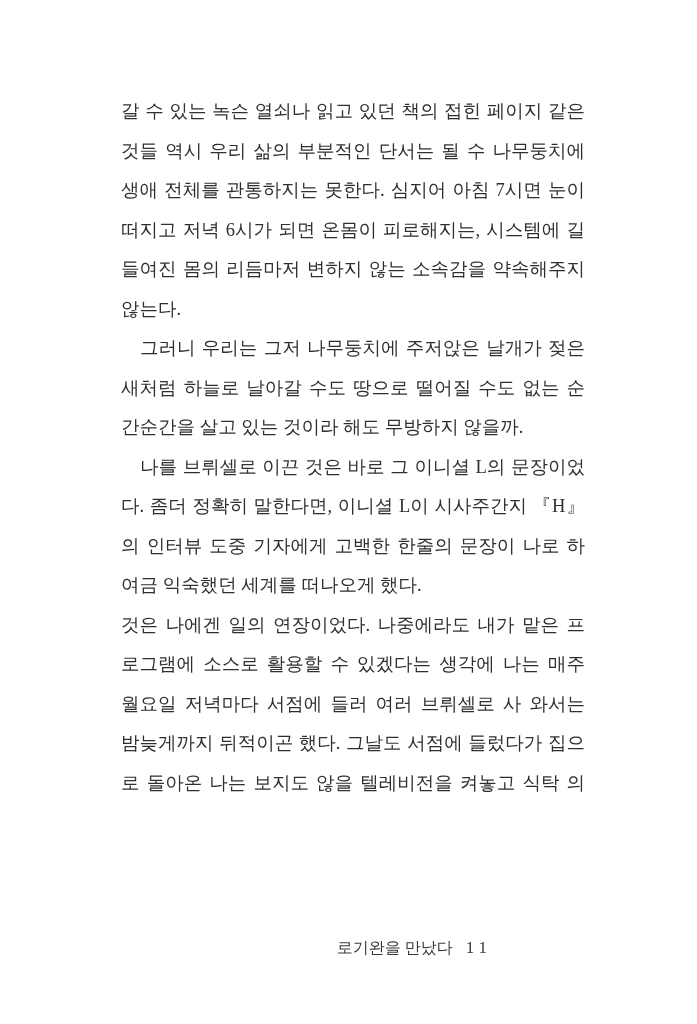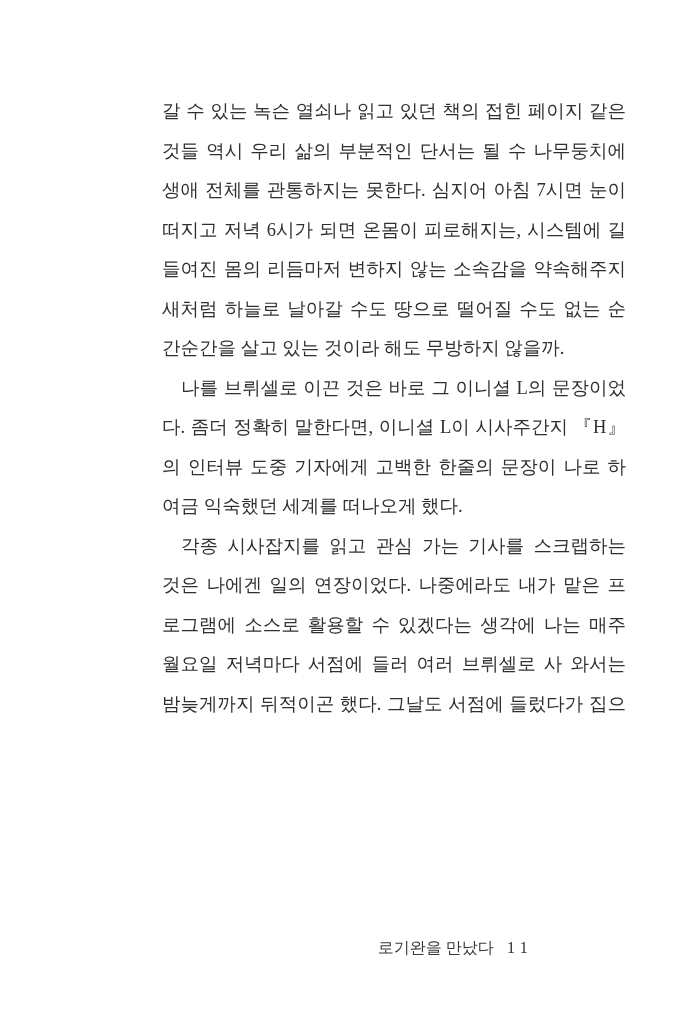--- a/index.html
+++ b/index.html
@@ -8,21 +8,20 @@
     background: #ffffff;
   }
   .page {
     position: relative;
     width: 604px;
     height: 1024px;
     background: #ffffff;
     overflow: hidden;
     font-family: "Liberation Serif", "DejaVu Serif", serif;
     color: #2f2f2f;
-    margin-left: 41px;
   }
   .text-block {
     position: absolute;
     left: 121px;
     top: 92px;
     width: 464px;
     font-size: 18.5px;
   }
   .line {
     height: 39.5px;
@@ -59,30 +58,32 @@
 <body>
 
 <div class="page">
 
   <main class="text-block">
       <div class="line j">갈 수 있는 녹슨 열쇠나 읽고 있던 책의 접힌 페이지 같은</div>
       <div class="line j">것들 역시 우리 삶의 부분적인 단서는 될 수 나무둥치에</div>
       <div class="line j">생애 전체를 관통하지는 못한다. 심지어 아침 7시면 눈이</div>
       <div class="line j">떠지고 저녁 6시가 되면 온몸이 피로해지는, 시스템에 길</div>
       <div class="line j">들여진 몸의 리듬마저 변하지 않는 소속감을 약속해주지</div>
+      <div class="line">않는다.</div>
+      <div class="line j in">그러니 우리는 그저 나무둥치에 주저앉은 날개가 젖은</div>
       <div class="line j">새처럼 하늘로 날아갈 수도 땅으로 떨어질 수도 없는 순</div>
       <div class="line">간순간을 살고 있는 것이라 해도 무방하지 않을까.</div>
       <div class="line j in">나를 브뤼셀로 이끈 것은 바로 그 이니셜 L의 문장이었</div>
       <div class="line j">다. 좀더 정확히 말한다면, 이니셜 L이 시사주간지 『H』와</div>
       <div class="line j">의 인터뷰 도중 기자에게 고백한 한줄의 문장이 나로 하</div>
       <div class="line">여금 익숙했던 세계를 떠나오게 했다.</div>
-      <div class="line j in">각종 시사잡지를 읽고 관심 가는 기사를 스크랩하는</div>
       <div class="line j">것은 나에겐 일의 연장이었다. 나중에라도 내가 맡은 프</div>
       <div class="line j">로그램에 소스로 활용할 수 있겠다는 생각에 나는 매주</div>
       <div class="line j">월요일 저녁마다 서점에 들러 여러 브뤼셀로 사 와서는</div>
       <div class="line j">밤늦게까지 뒤적이곤 했다. 그날도 서점에 들렀다가 집으</div>
+      <div class="line j">로 돌아온 나는 보지도 않을 텔레비전을 켜놓고 식탁 의</div>
     </main>
 
   <footer class="footer">
     <span>로기완을 만났다</span><span class="page-num">11</span>
   </footer>
 
 </div>
 
 </body></html>

